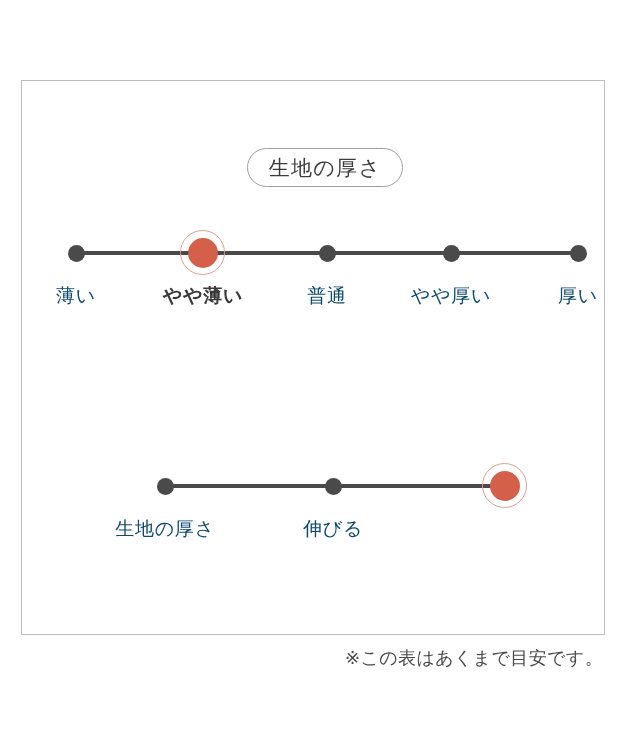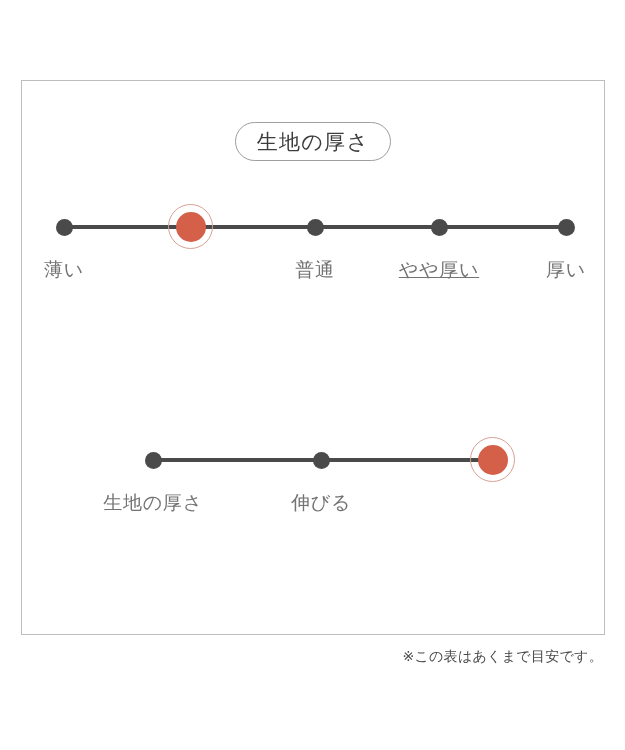--- a/index.html
+++ b/index.html
@@ -25,22 +25,23 @@
     width: 584px;
     height: 555px;
     box-sizing: border-box;
     border: 1px solid #bdbdbd;
     background: #ffffff;
   }
 
   
   .scale-section {
     position: absolute;
-    left: 0;
+    left: 12px;
     width: 100%;
+    margin-top: 26px;
   }
   #section-thickness { top: 41px; }
   #section-stretch   { top: 313px; }
 
   
   .section-header-row {
     display: flex;
     justify-content: center;
     align-items: center;
   }
@@ -108,34 +109,34 @@
     position: relative;
     height: 30px;
   }
   .scale-label {
     position: absolute;
     top: 0;
     transform: translateX(-50%);
     font-size: 19px;
     line-height: 26px;
     letter-spacing: 0.04em;
-    color: #737373;
+    color: #0c4a6e;
     white-space: nowrap;
   }
   .scale-label.selected {
     font-weight: bold;
     color: #3a3a3a;
   }
 
   
   #footnote {
     position: absolute;
     right: 22px;
     top: 648px;
-    font-size: 14px;
+    font-size: 18px;
     line-height: 1.2;
     letter-spacing: 0.02em;
     color: #4a4a4a;
     white-space: nowrap;
   }
 </style>
 </head>
 <body>
 
 <div id="spec-card">
@@ -150,22 +151,23 @@
       <div class="scale-line" style="left: 42px; width: 502px;"></div>
       <div class="dot" style="left: 42px;"></div>
       <div class="dot active" style="left: 169px;"></div>
       <div class="dot" style="left: 293px;"></div>
       <div class="dot" style="left: 417px;"></div>
       <div class="dot" style="left: 544px;"></div>
     </div>
 
     <div class="scale-labels">
       <div class="scale-label" style="left: 42px;">薄い</div>
+      <div class="scale-label selected" style="left: 169px;">やや薄い</div>
       <div class="scale-label" style="left: 293px;">普通</div>
-      <div class="scale-label" style="left: 417px; text-decoration: underline;">やや厚い</div>
+      <div class="scale-label" style="left: 417px;">やや厚い</div>
       <div class="scale-label" style="left: 544px;">厚い</div>
     </div>
   </div>
 
   <div class="scale-section" id="section-stretch">
 
 
     <div class="scale-track-wrap" style="margin-top:36px;">
       <div class="scale-line" style="left: 131px; width: 340px;"></div>
       <div class="dot" style="left: 131px;"></div>

